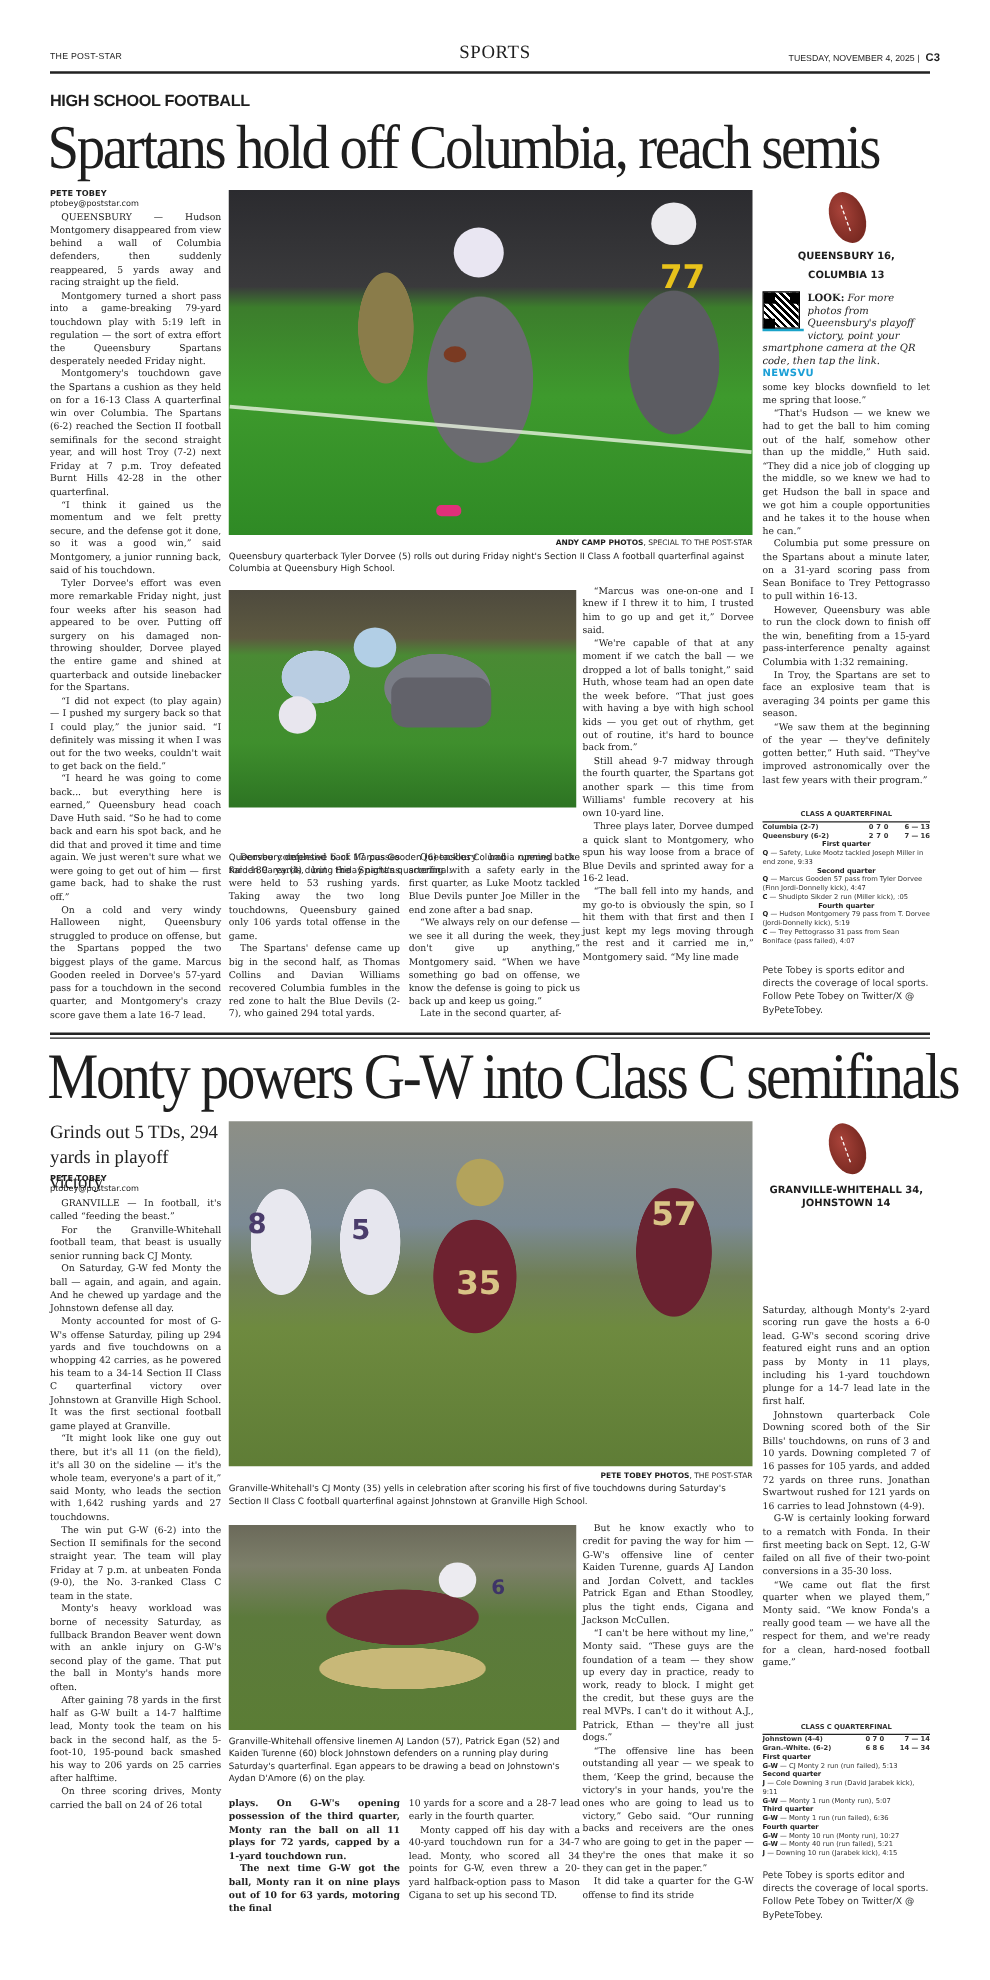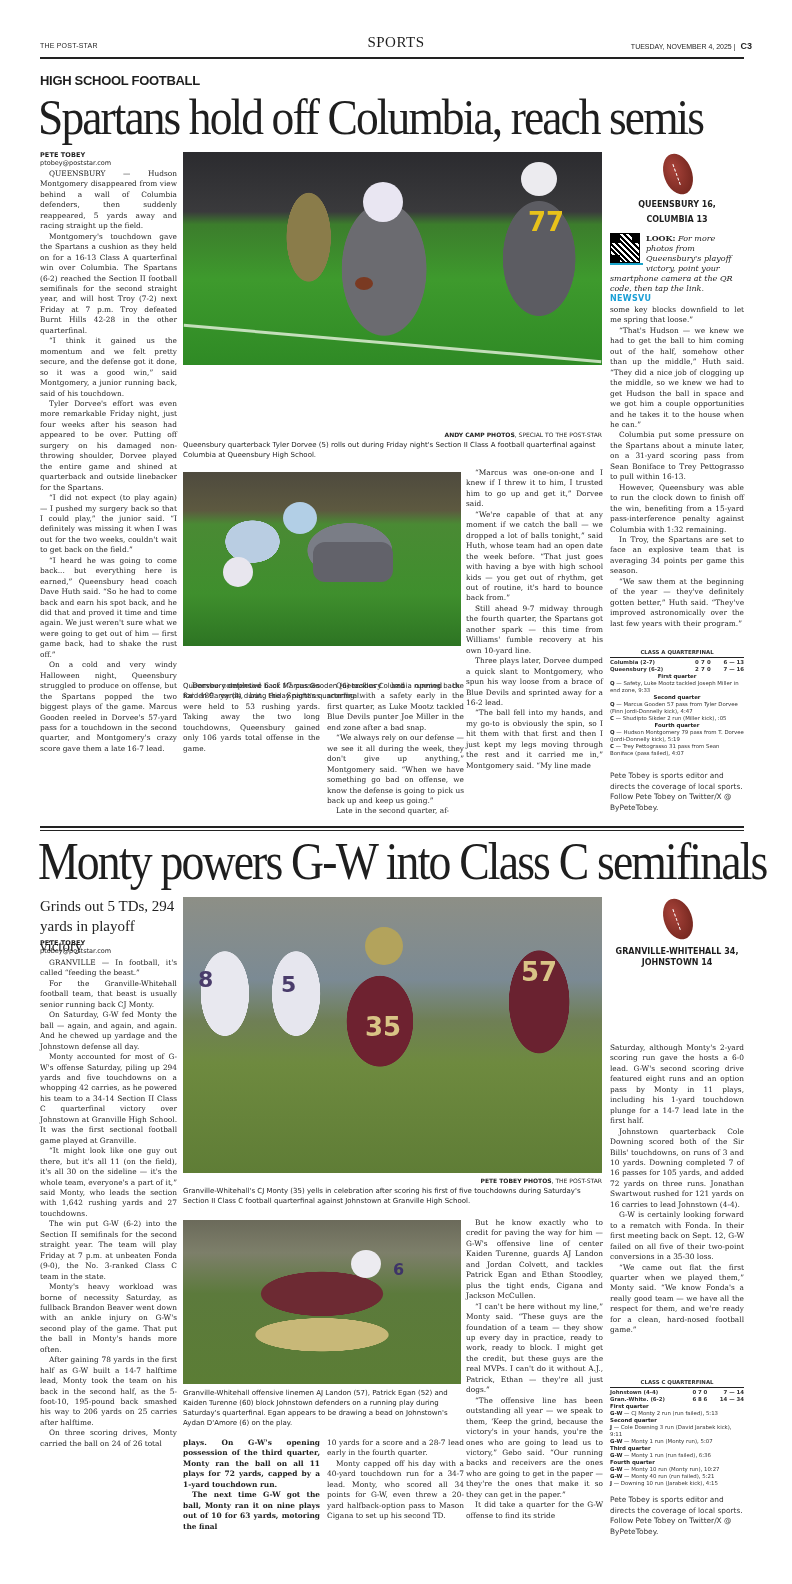--- a/index.html
+++ b/index.html
@@ -68,29 +68,30 @@
 
 <div class="abs kicker">HIGH SCHOOL FOOTBALL</div>
 <div class="abs headline">Spartans hold off Columbia, reach semis</div>
 
 <div class="abs" style="left:40px; top:151px; width:136px;">
   <div class="byline">PETE TOBEY</div>
   <div class="email">ptobey@poststar.com</div>
 </div>
 <div class="abs col" style="left:40px; top:169px; width:137px;">
   <p>QUEENSBURY — Hudson Montgomery disappeared from view behind a wall of Columbia defenders, then suddenly reappeared, 5 yards away and racing straight up the field.</p>
+  <p>Montgomery turned a short pass into a game-breaking 79-yard touchdown play with 5:19 left in regulation — the sort of extra effort the Queensbury Spartans desperately needed Friday night.</p>
   <p>Montgomery's touchdown gave the Spartans a cushion as they held on for a 16-13 Class A quarterfinal win over Columbia. The Spartans (6-2) reached the Section II football semifinals for the second straight year, and will host Troy (7-2) next Friday at 7 p.m. Troy defeated Burnt Hills 42-28 in the other quarterfinal.</p>
   <p>“I think it gained us the momentum and we felt pretty secure, and the defense got it done, so it was a good win,” said Montgomery, a junior running back, said of his touchdown.</p>
   <p>Tyler Dorvee's effort was even more remarkable Friday night, just four weeks after his season had appeared to be over. Putting off surgery on his damaged non-throwing shoulder, Dorvee played the entire game and shined at quarterback and outside linebacker for the Spartans.</p>
   <p>“I did not expect (to play again) — I pushed my surgery back so that I could play,” the junior said. “I definitely was missing it when I was out for the two weeks, couldn't wait to get back on the field.”</p>
   <p>“I heard he was going to come back... but everything here is earned,” Queensbury head coach Dave Huth said. “So he had to come back and earn his spot back, and he did that and proved it time and time again. We just weren't sure what we were going to get out of him — first game back, had to shake the rust off.”</p>
   <p>On a cold and very windy Halloween night, Queensbury struggled to produce on offense, but the Spartans popped the two biggest plays of the game. Marcus Gooden reeled in Dorvee's 57-yard pass for a touchdown in the second quarter, and Montgomery's crazy score gave them a late 16-7 lead.</p>
 </div>
 
-<div class="abs photo" style="left:183px; top:152px; width:419px; height:213px; background:
+<div class="abs photo" style="left:183px; top:152px; width:419px; height:276px; background:
   radial-gradient(ellipse 70px 110px at 48% 55%, #6b6b70 0 60%, transparent 61%),
   radial-gradient(ellipse 60px 95px at 85% 50%, #5c5c62 0 60%, transparent 61%),
   radial-gradient(ellipse 40px 80px at 30% 40%, #8a7c4a 0 55%, transparent 56%),
   linear-gradient(180deg, #2b2b2f 0%, #3a3a3c 28%, #3c7d2c 34%, #3e9a2d 60%, #2f8a25 100%);">
   <div class="abs" style="left:0; top:190px; width:419px; height:3px; background:#e8f2e0; transform: rotate(5deg); opacity:.8;"></div>
   <div class="abs" style="left:180px; top:30px; width:40px; height:40px; border-radius:50%; background:#e9e6f2;"></div>
   <div class="abs" style="left:338px; top:10px; width:36px; height:34px; border-radius:50%; background:#ecebef;"></div>
   <div class="abs" style="left:345px; top:55px; font: bold 26px 'DejaVu Sans', sans-serif; color:#e8c21b;">77</div>
   <div class="abs" style="left:172px; top:125px; width:18px; height:13px; border-radius:50%; background:#7a3a22;"></div>
   <div class="abs" style="left:166px; top:252px; width:20px; height:9px; border-radius:4px; background:#e0307a;"></div>
@@ -103,20 +104,21 @@
   radial-gradient(ellipse 45px 35px at 25% 40%, #b9cde2 0 60%, transparent 61%),
   linear-gradient(180deg, #4e4a3e 0%, #5d5940 22%, #4a8a34 30%, #3f8f2d 70%, #2d7423 100%);">
   <div class="abs" style="left:100px; top:30px; width:34px; height:32px; border-radius:50%; background:#b2cfe6;"></div>
   <div class="abs" style="left:40px; top:85px; width:30px; height:30px; border-radius:50%; background:#e8e6ee;"></div>
   <div class="abs" style="left:130px; top:70px; width:80px; height:40px; border-radius:12px; background:#62626a;"></div>
 </div>
 <div class="abs caption" style="left:183px; top:681px; width:278px;">Queensbury defensive back Marcus Gooden (6) tackles Columbia running back Kaiden Carey (4) during Friday night's quarterfinal.</div>
 
 <div class="abs col" style="left:183px; top:681px; width:137px;">
   <p>Dorvee completed 6 of 17 passes for 189 yards, but the Spartans were held to 53 rushing yards. Taking away the two long touchdowns, Queensbury gained only 106 yards total offense in the game.</p>
+  <p>The Spartans' defense came up big in the second half, as Thomas Collins and Davian Williams recovered Columbia fumbles in the red zone to halt the Blue Devils (2-7), who gained 294 total yards.</p>
 </div>
 <div class="abs col" style="left:327px; top:681px; width:137px;">
   <p>Queensbury had opened the scoring with a safety early in the first quarter, as Luke Mootz tackled Blue Devils punter Joe Miller in the end zone after a bad snap.</p>
   <p>“We always rely on our defense — we see it all during the week, they don't give up anything,” Montgomery said. “When we have something go bad on offense, we know the defense is going to pick us back up and keep us going.”</p>
   <p>Late in the second quarter, af-</p>
 </div>
 <div class="abs col" style="left:466px; top:468px; width:137px;">
   <p>“Marcus was one-on-one and I knew if I threw it to him, I trusted him to go up and get it,” Dorvee said.</p>
   <p>“We're capable of that at any moment if we catch the ball — we dropped a lot of balls tonight,” said Huth, whose team had an open date the week before. “That just goes with having a bye with high school kids — you get out of rhythm, get out of routine, it's hard to bounce back from.”</p>
   <p>Still ahead 9-7 midway through the fourth quarter, the Spartans got another spark — this time from Williams' fumble recovery at his own 10-yard line.</p>
@@ -245,21 +247,21 @@
   <div style="position:relative; height:46px;">
     <div class="ball abs" style="left:54px; top:2px;"></div>
   </div>
   <div class="score" style="line-height:11px; margin-top:4px;">
     <div>GRANVILLE-WHITEHALL 34,</div>
     <div>JOHNSTOWN 14</div>
   </div>
 </div>
 <div class="abs col" style="left:610px; top:1043px; width:134px;">
   <p style="text-indent:0">Saturday, although Monty's 2-yard scoring run gave the hosts a 6-0 lead. G-W's second scoring drive featured eight runs and an option pass by Monty in 11 plays, including his 1-yard touchdown plunge for a 14-7 lead late in the first half.</p>
-  <p>Johnstown quarterback Cole Downing scored both of the Sir Bills' touchdowns, on runs of 3 and 10 yards. Downing completed 7 of 16 passes for 105 yards, and added 72 yards on three runs. Jonathan Swartwout rushed for 121 yards on 16 carries to lead Johnstown (4-4).</p>
+  <p>Johnstown quarterback Cole Downing scored both of the Sir Bills' touchdowns, on runs of 3 and 10 yards. Downing completed 7 of 16 passes for 105 yards, and added 72 yards on three runs. Jonathan Swartwout rushed for 121 yards on 16 carries to lead Johnstown (4-9).</p>
   <p>G-W is certainly looking forward to a rematch with Fonda. In their first meeting back on Sept. 12, G-W failed on all five of their two-point conversions in a 35-30 loss.</p>
   <p>“We came out flat the first quarter when we played them,” Monty said. “We know Fonda's a really good team — we have all the respect for them, and we're ready for a clean, hard-nosed football game.”</p>
 </div>
 
 <div class="abs box" style="left:610px; top:1379px; width:134px;">
   <div class="bt">CLASS C QUARTERFINAL</div>
   <table>
     <tbody>
         <tr>
       <td>Johnstown (4-4)</td>

